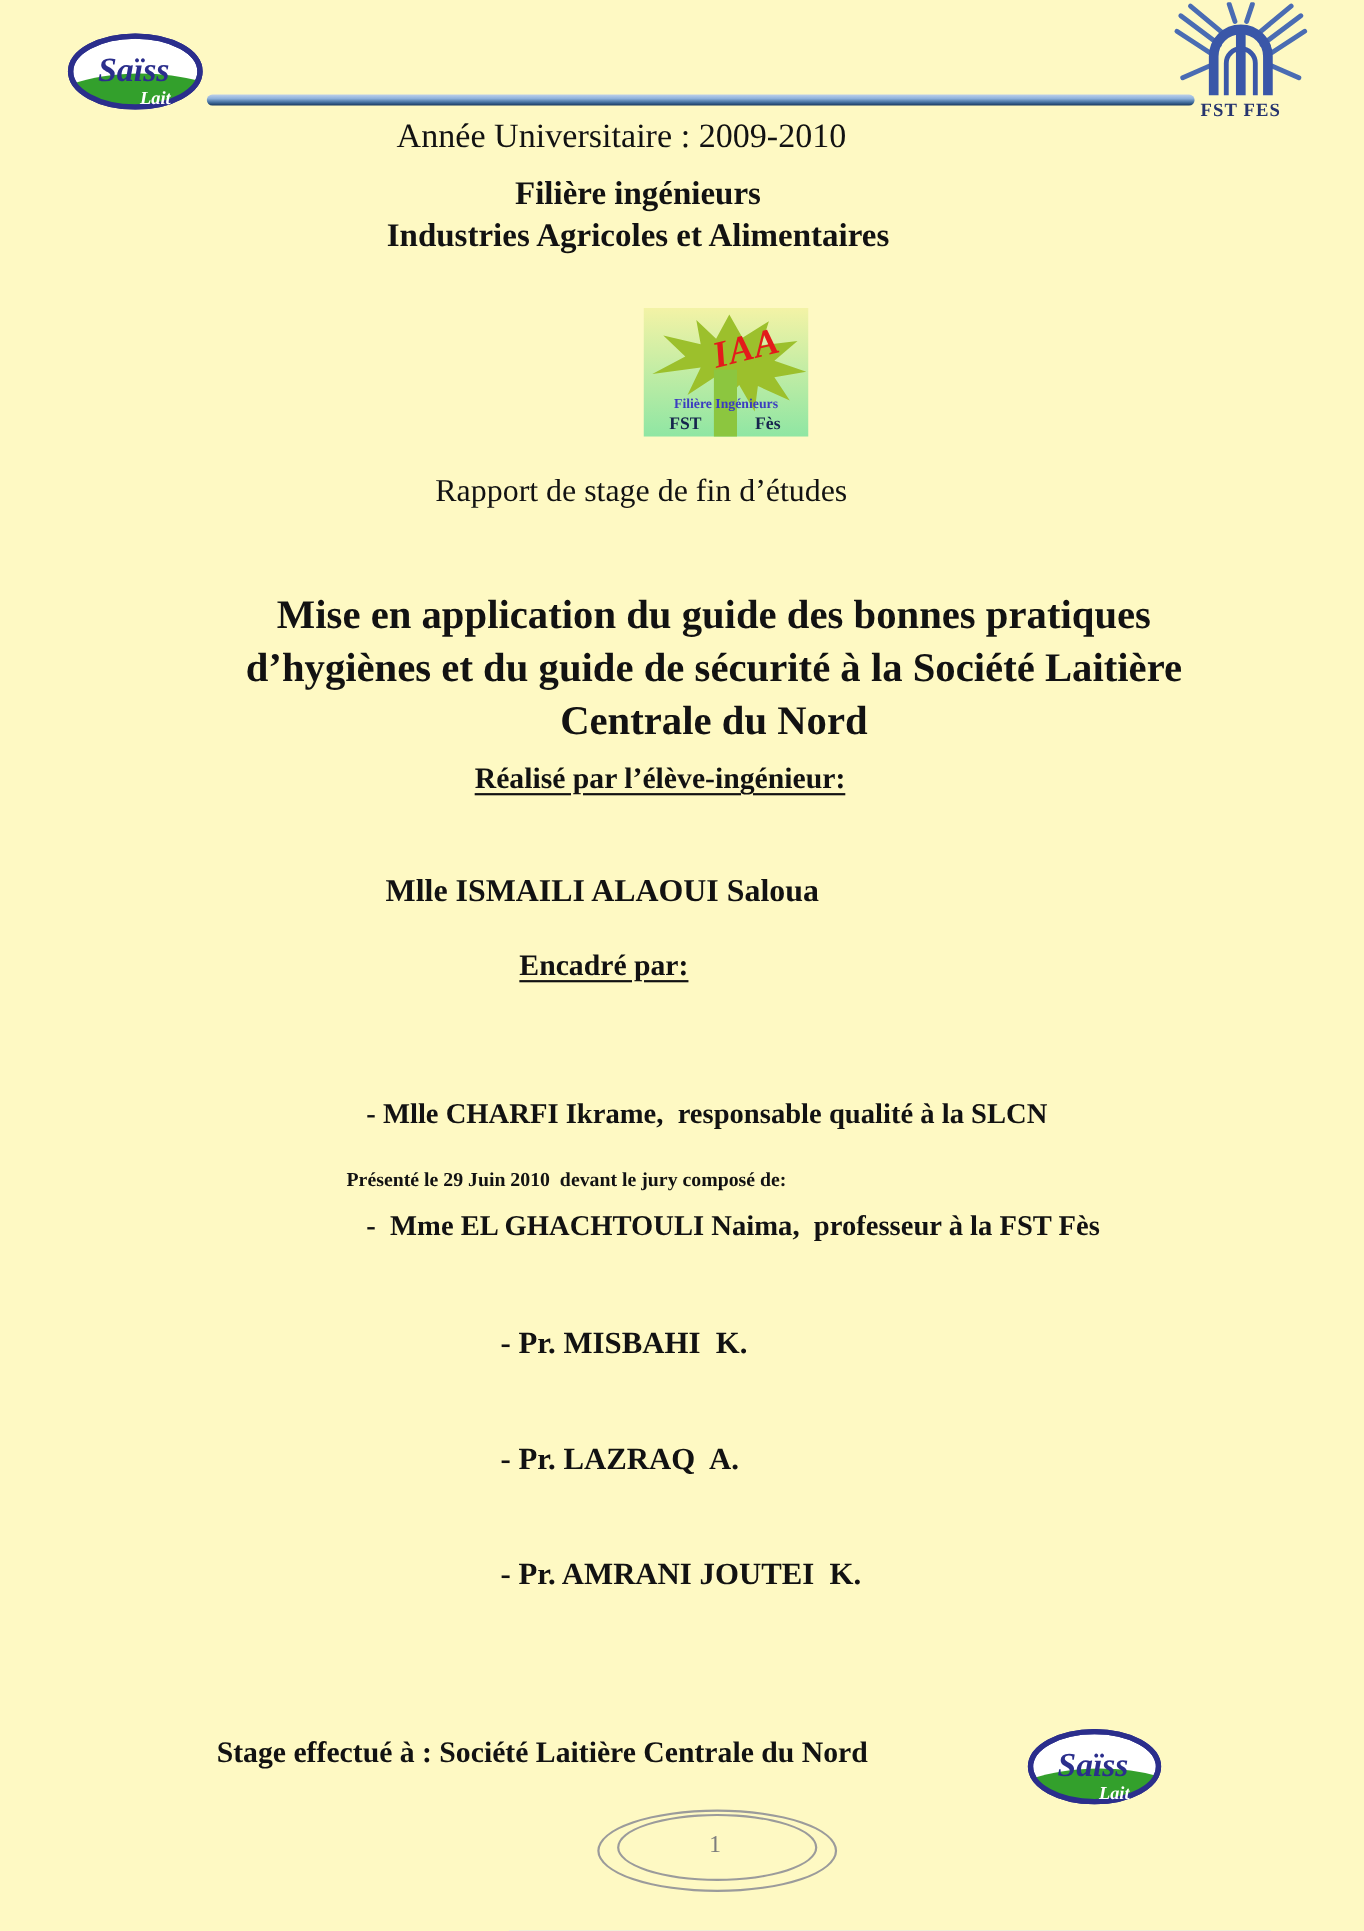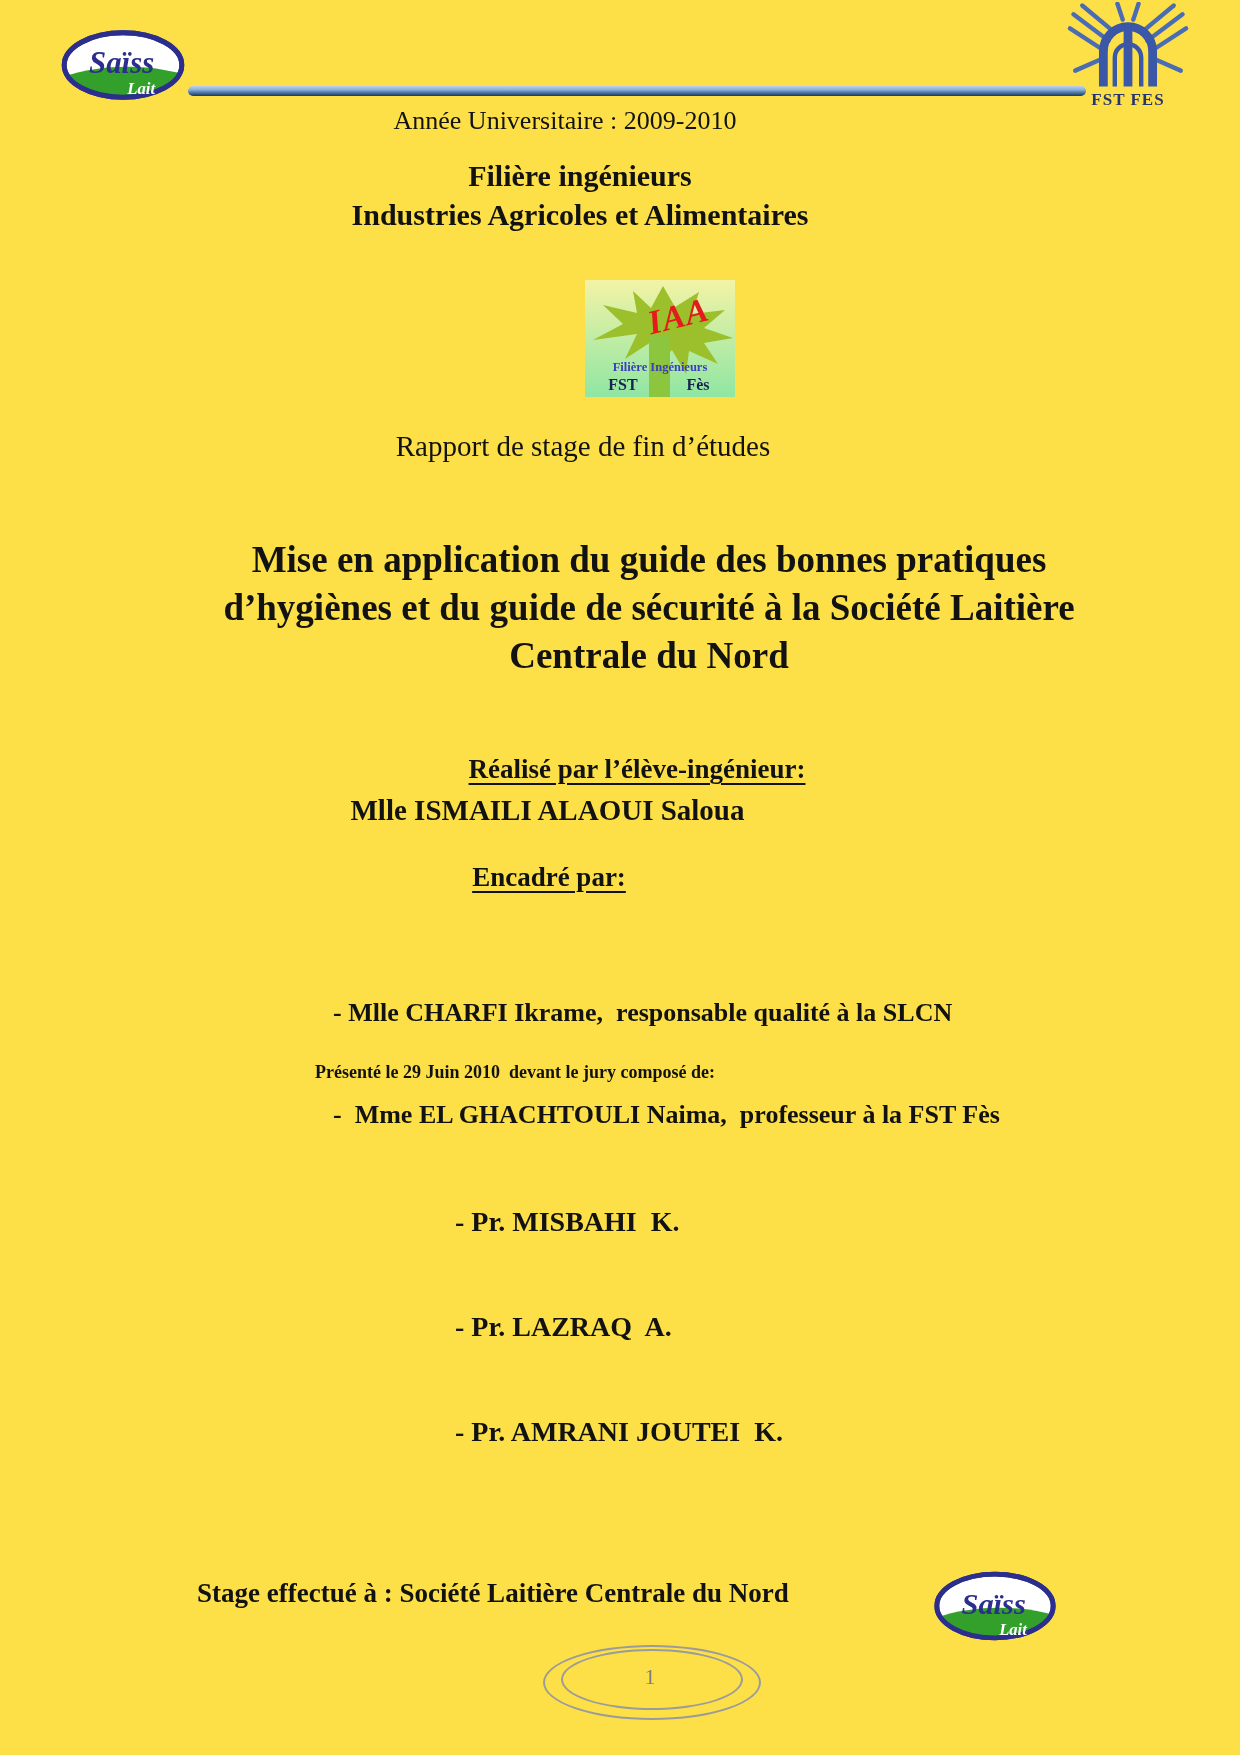--- a/index.html
+++ b/index.html
@@ -1,46 +1,46 @@
 <!DOCTYPE html>
 <html><head>
 <meta charset="utf-8">
 <style>
   html,body{margin:0;padding:0;background:#e8e8e8;}
   .page{
-    position:relative;width:1240px;height:1755px;background:#fde047;
+    position:relative;width:1240px;height:1755px;background:#fef9c3;
     margin:0 auto;overflow:hidden;
     font-family:"Liberation Serif", serif;color:#121212;
   }
   .abs{position:absolute;}
   .centered{text-align:center;left:0;}
   .uline{text-decoration:underline;text-decoration-thickness:2px;text-underline-offset:5px;}
 
   .rule{left:188px;top:86px;width:898px;height:10px;border-radius:6px;
     background:linear-gradient(180deg,#bdd0e9 0%,#8fb2dc 35%,#44709f 70%,#17375e 100%);}
 
   .saiss-top{left:60px;top:26px;width:126px;height:78px;}
   .saiss-bottom{left:926px;top:1570px;width:138px;height:72px;}
 
   .fst-wrap{left:1064px;top:2px;width:128px;}
   .fst-wrap svg{display:block;width:128px;height:88px;}
   .fst-caption{margin-top:0;text-align:center;font-weight:bold;font-size:17px;
     letter-spacing:1px;color:#27356e;}
 
-  .year{top:106px;width:1130px;font-size:26px;white-space:pre;}
+  .year{top:106px;width:1130px;font-size:31px;white-space:pre;}
 
   .program{top:156px;width:1160px;font-size:30px;line-height:39px;font-weight:bold;}
 
   .iaa{left:585px;top:280px;width:150px;height:117px;}
 
   .report-type{top:430px;width:1166px;font-size:29px;font-weight:normal;}
 
   .title{top:536px;width:1234px;font-size:37px;line-height:48px;font-weight:bold;padding-left:32px;}
 
-  .realise{top:754px;width:1200px;font-size:27px;font-weight:bold;margin-left:37px;}
+  .realise{top:692px;width:1200px;font-size:27px;font-weight:bold;}
   .author-name{top:794px;width:1095px;font-size:29px;font-weight:bold;}
   .encadre{top:862px;width:1098px;font-size:27px;font-weight:bold;}
 
   .supervisors{left:333px;top:928px;font-size:26px;font-weight:bold;line-height:34px;white-space:pre;}
   .jury-intro{left:315px;top:1062px;font-size:18px;font-weight:bold;white-space:pre;}
   .jury{left:455px;top:1134px;font-size:28px;font-weight:bold;line-height:35px;white-space:pre;}
 
   .stage{left:197px;top:1578px;font-size:27px;font-weight:bold;white-space:pre;}
 
   .oval{border:2px solid #9b9b9b;border-radius:50%;background:transparent;}

